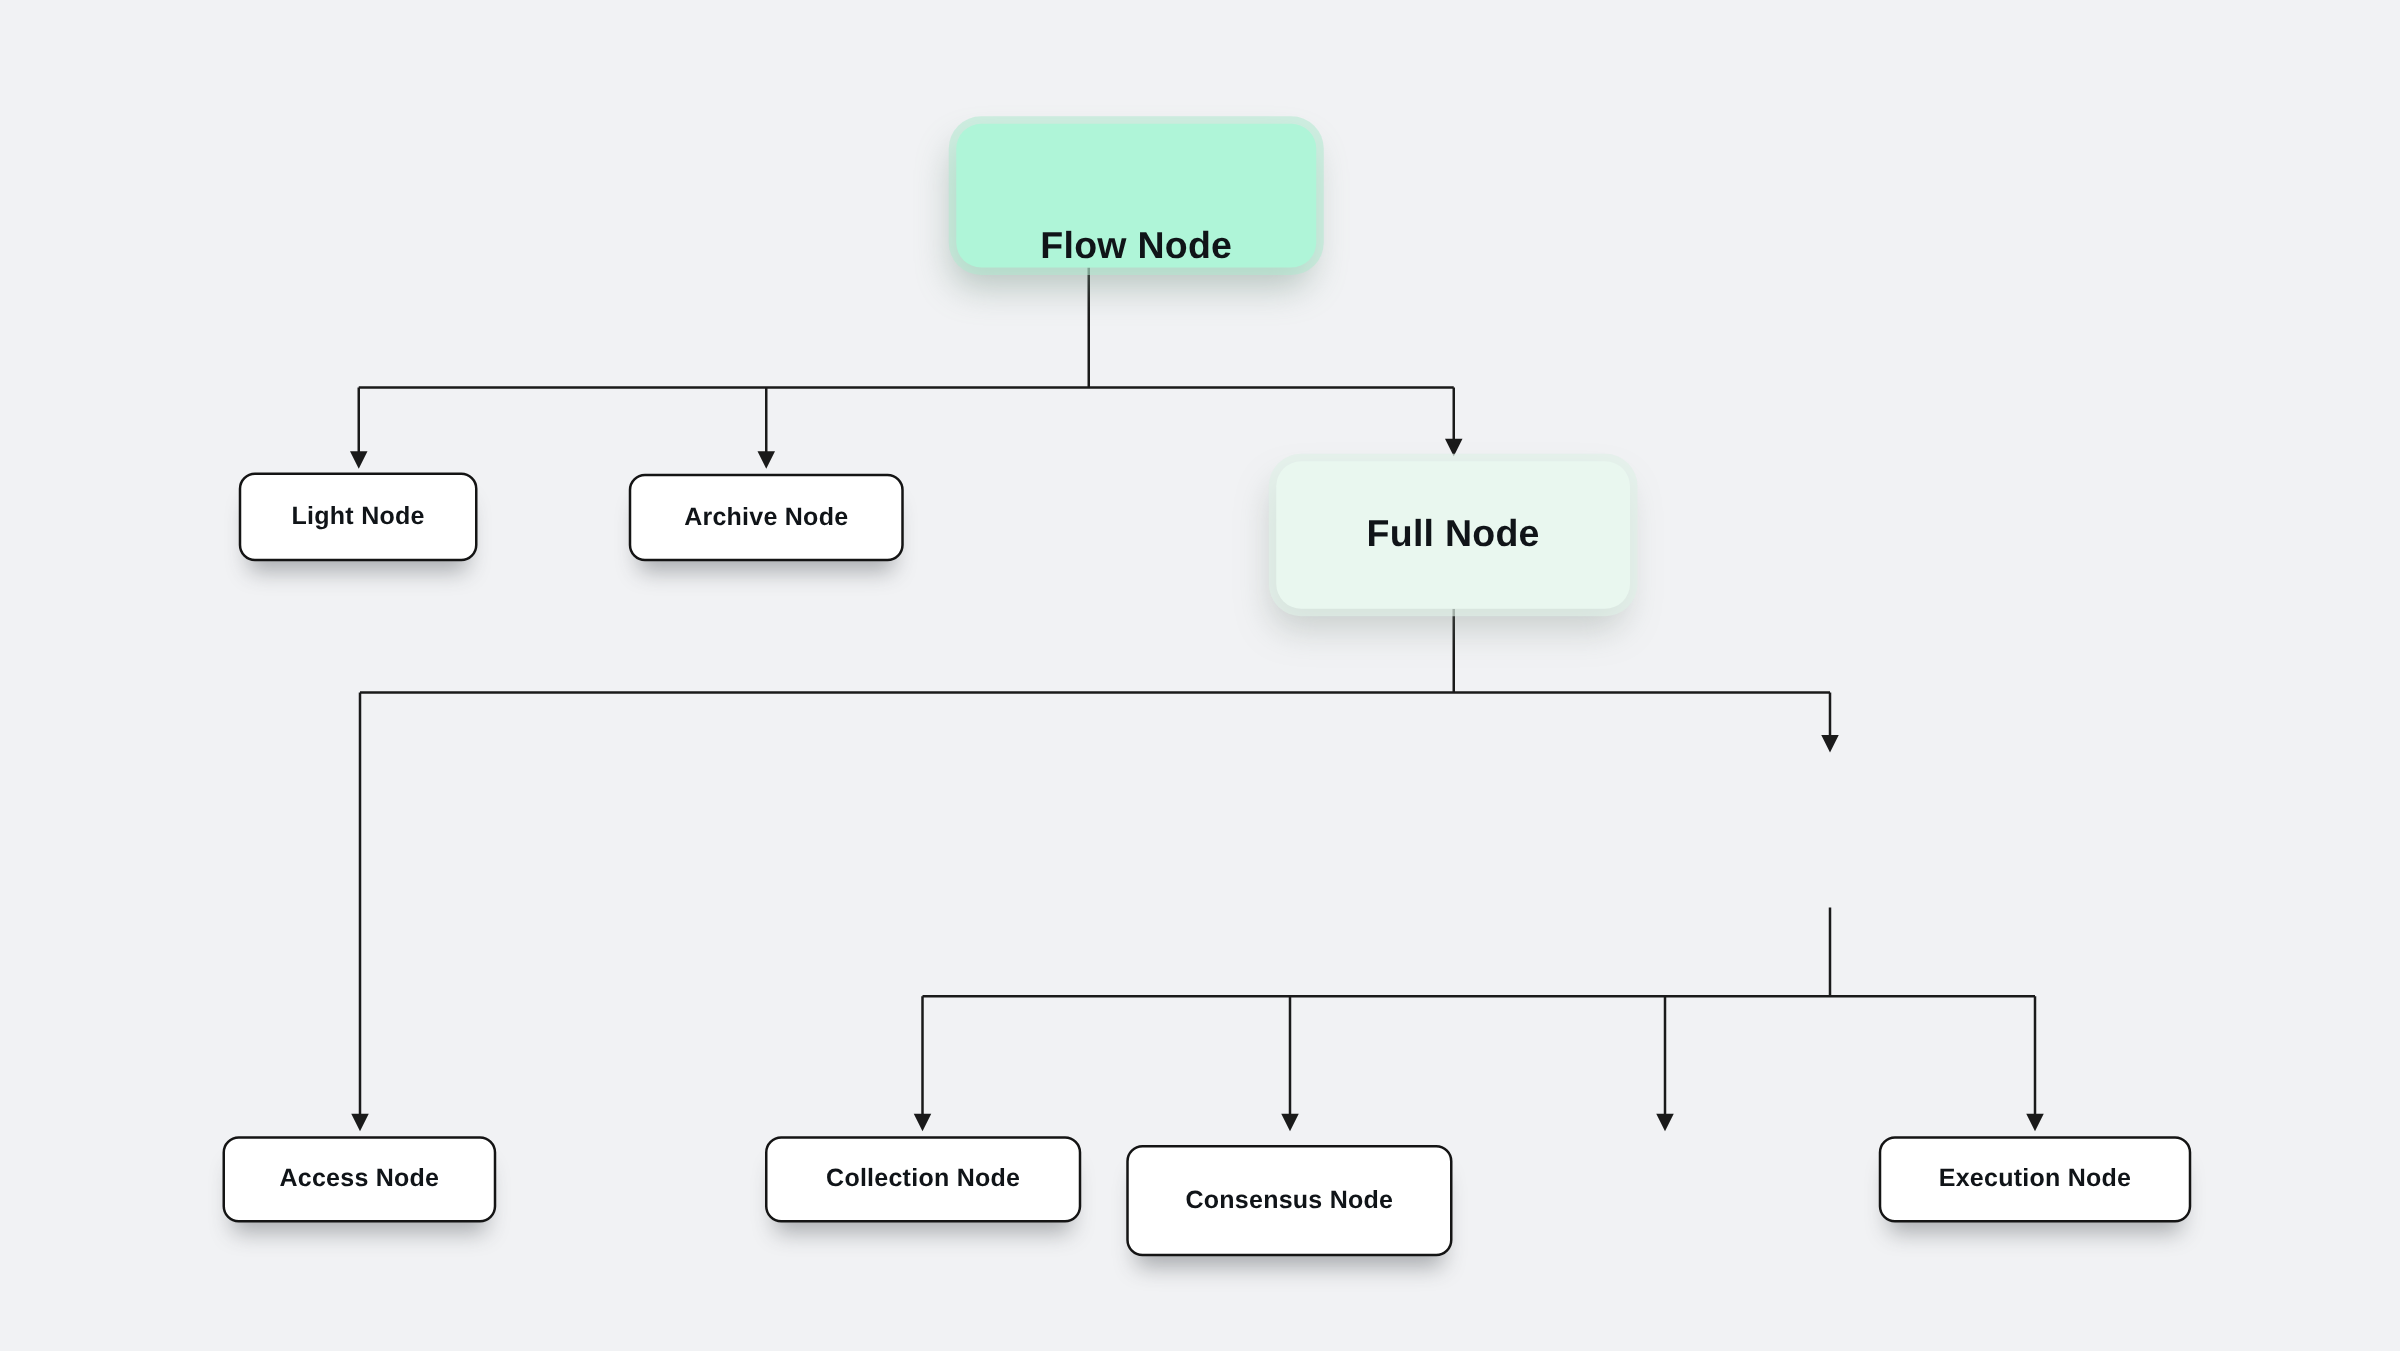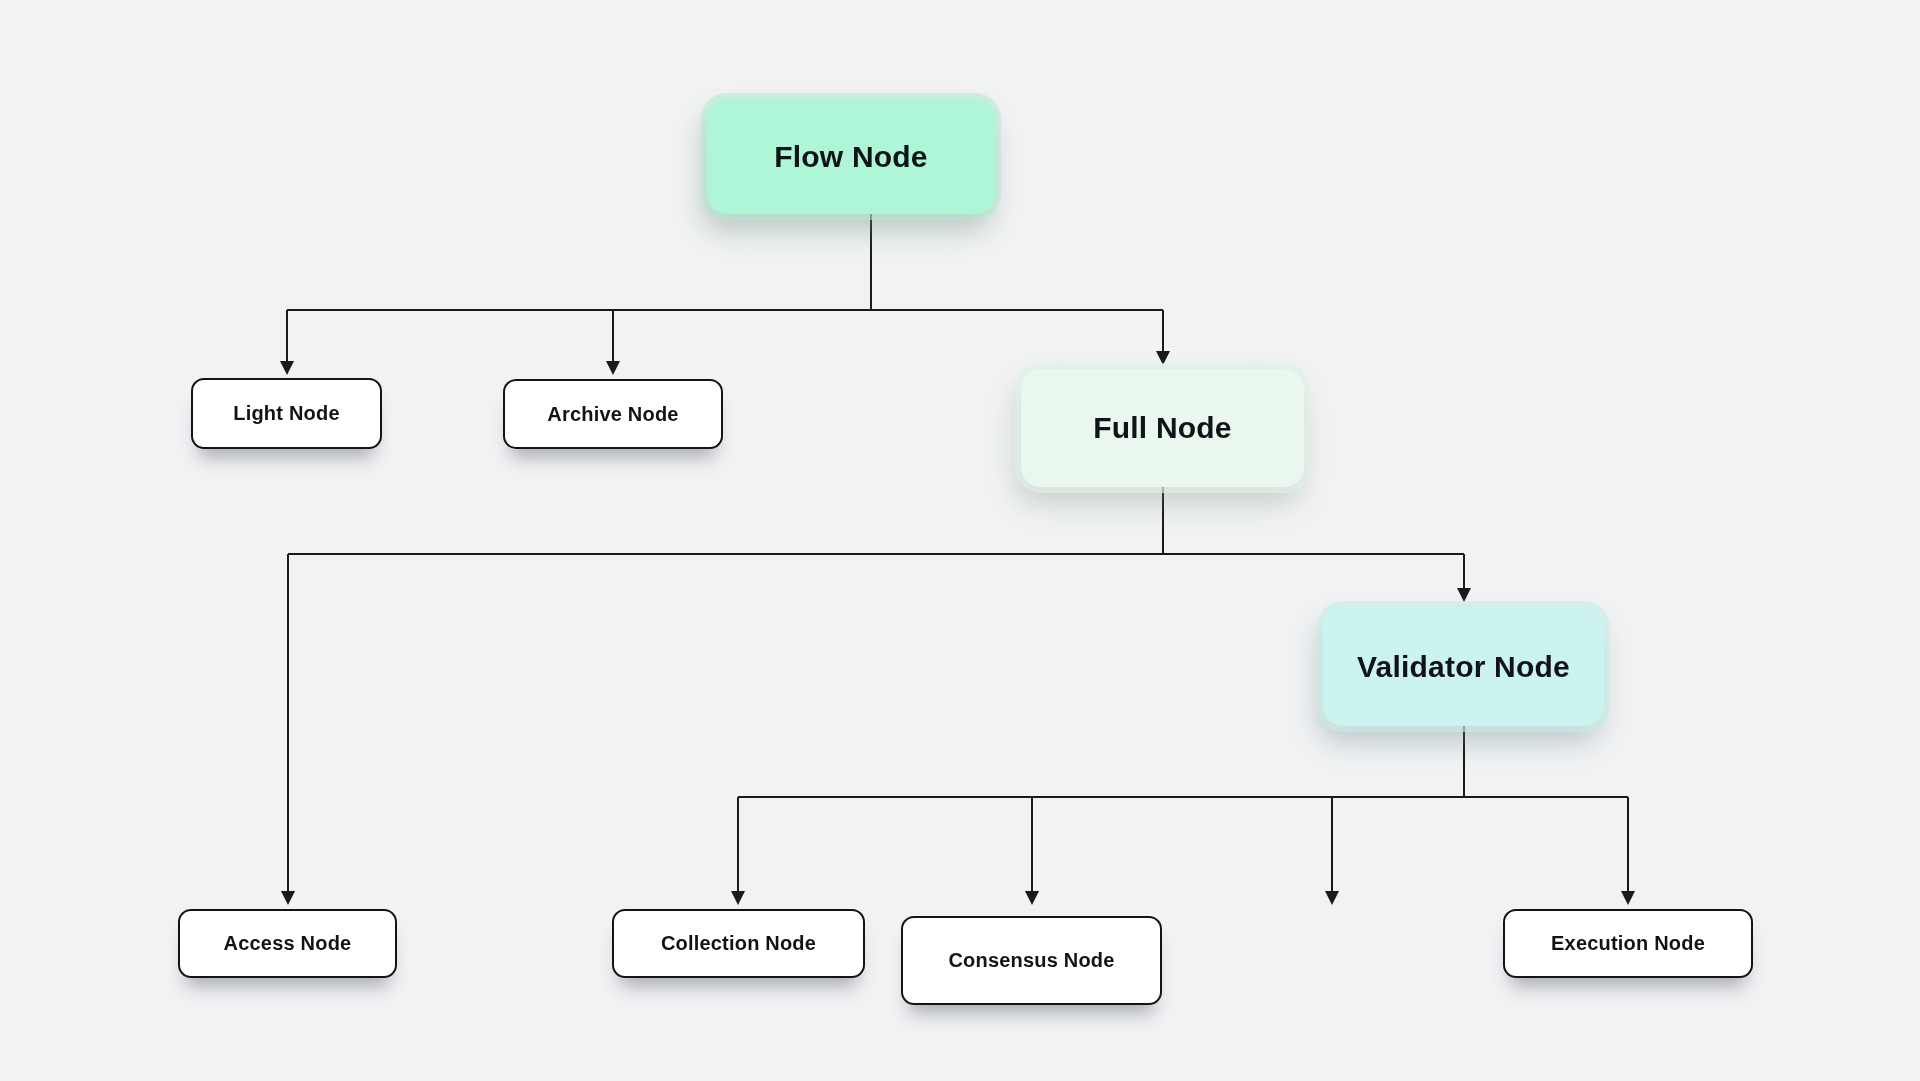--- a/index.html
+++ b/index.html
@@ -98,39 +98,36 @@
       <polygon points="1156,351 1170,351 1163,365"></polygon>
       <polygon points="281,891 295,891 288,905"></polygon>
       <polygon points="1457,588 1471,588 1464,602"></polygon>
       <polygon points="731,891 745,891 738,905"></polygon>
       <polygon points="1025,891 1039,891 1032,905"></polygon>
       <polygon points="1325,891 1339,891 1332,905"></polygon>
       <polygon points="1621,891 1635,891 1628,905"></polygon>
     </g>
   </svg>
 
-  <div class="node big mint" style="left:707px; top:99px; width:288px; height:115px;">
+  <div class="node big mint" style="left:765px; top:99px; width:288px; height:115px;align-items:flex-end;">
     <span>Flow Node</span>
   </div>
 
   <div class="node plain" style="left:191px; top:378px; width:191px; height:71px;">
     <span>Light Node</span>
   </div>
 
   <div class="node plain" style="left:503px; top:379px; width:220px; height:70px;">
     <span>Archive Node</span>
   </div>
 
   <div class="node big pale-mint" style="left:1021px; top:369px; width:283px; height:118px;">
     <span>Full Node</span>
   </div>
 
-  <div class="node big cyan" style="left:1323px; top:607px; width:281px; height:119px;">
-    <span>Validator Node</span>
-  </div>
 
   <div class="node plain" style="left:178px; top:909px; width:219px; height:69px;">
     <span>Access Node</span>
   </div>
 
   <div class="node plain" style="left:612px; top:909px; width:253px; height:69px;justify-content:center;">
     <span>Collection Node</span>
   </div>
 
   <div class="node plain" style="left:901px; top:916px; width:261px; height:89px;">

